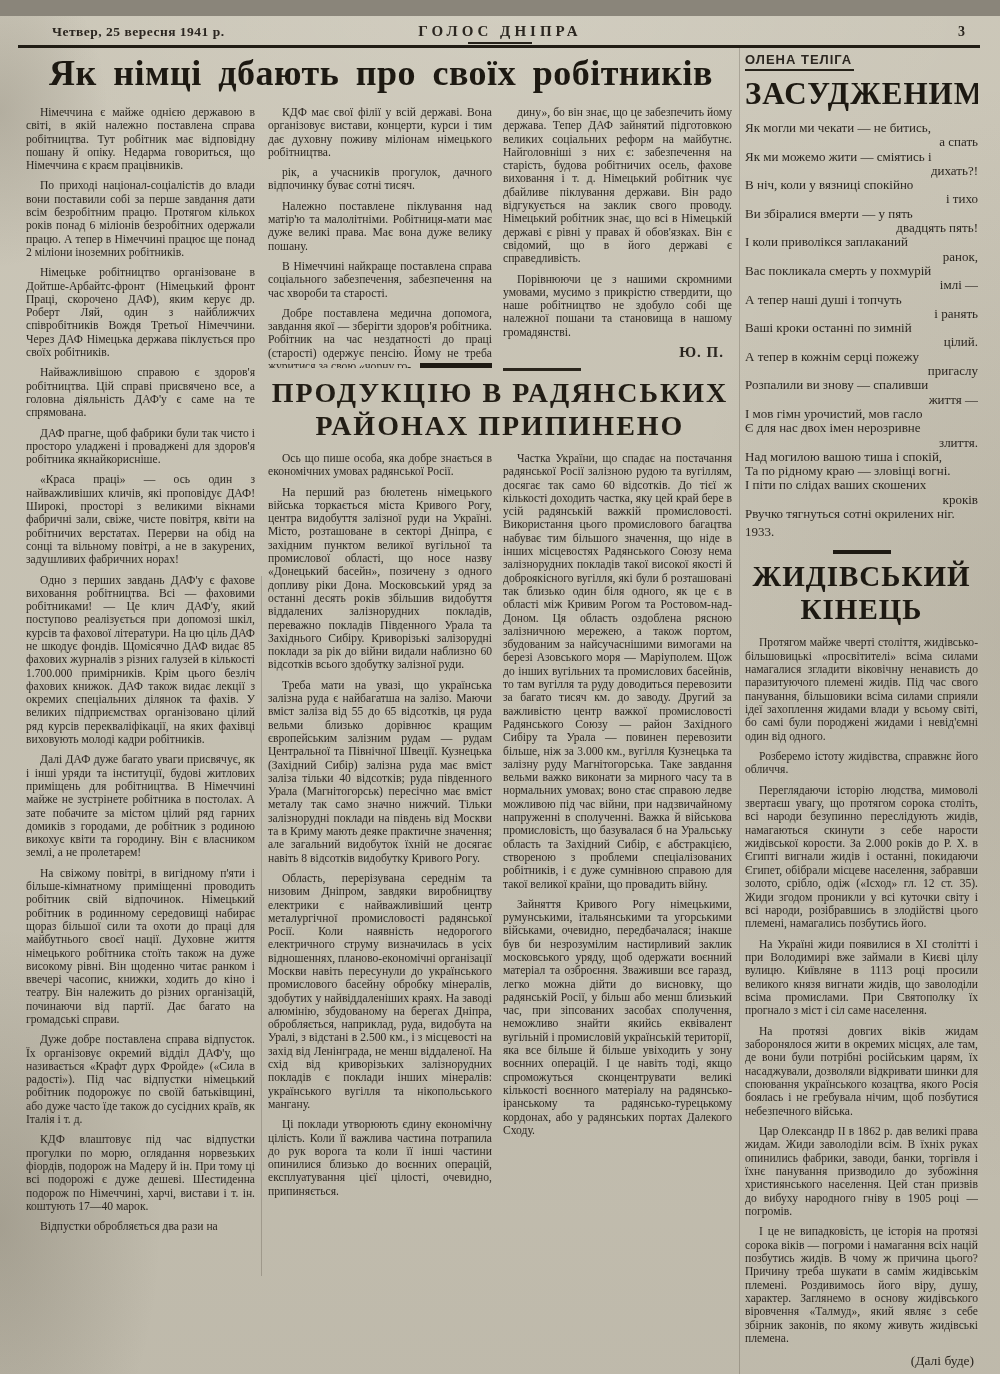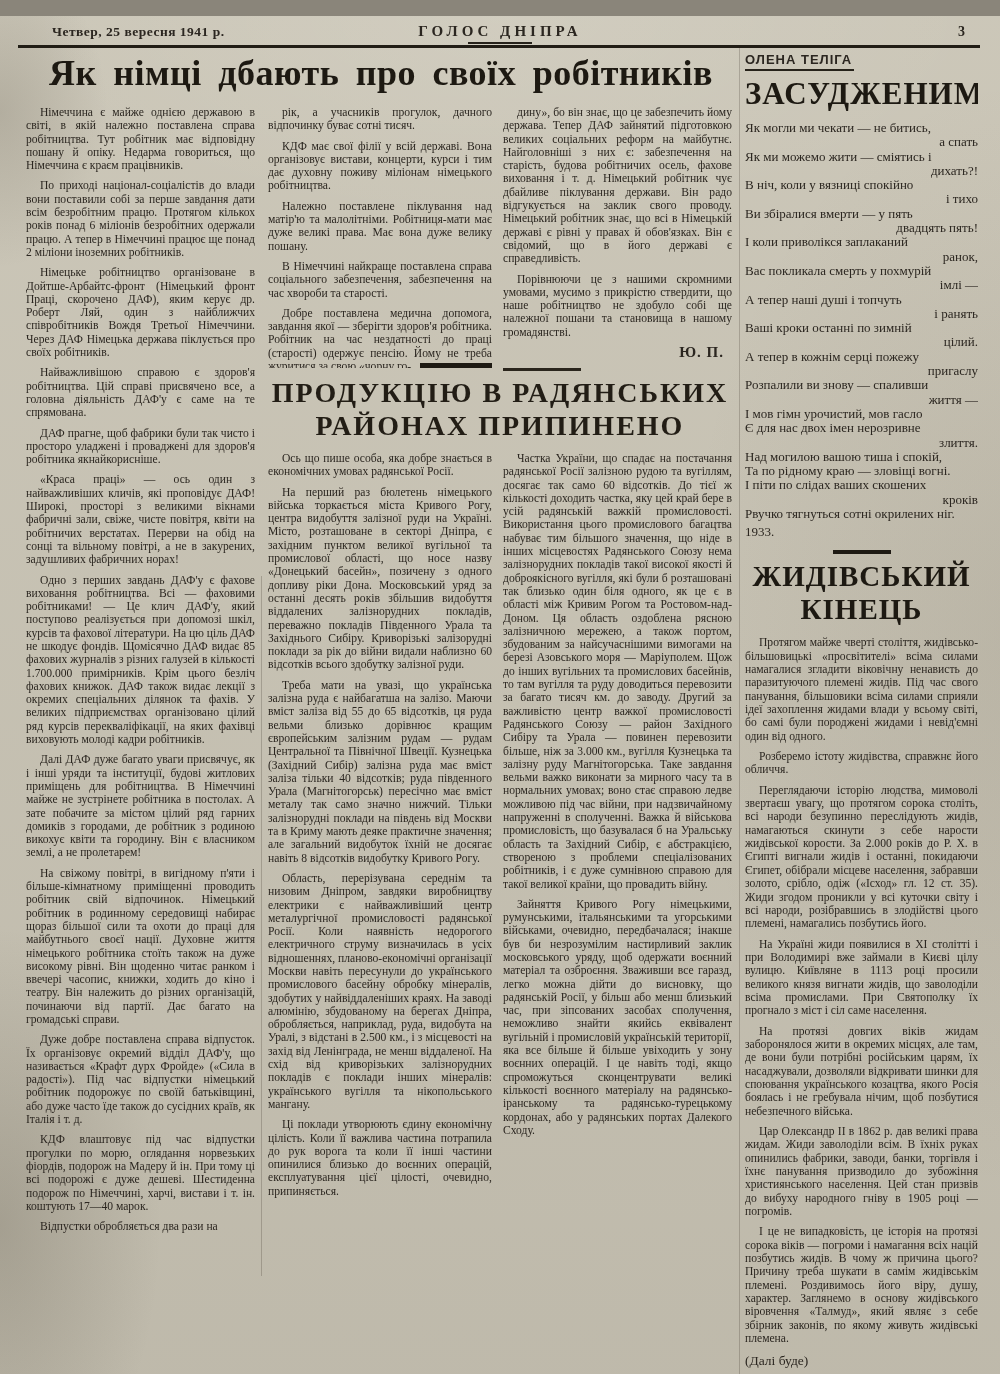--- a/index.html
+++ b/index.html
@@ -47,21 +47,21 @@
     font-size:13px;font-weight:bold;letter-spacing:1px;border-bottom:2px solid #26221a;padding:0 2px 2px 0;}
   .poem-title{text-align:center;font-size:31px;font-weight:bold;letter-spacing:1px;margin:5px 0 9px 0;color:#1d1912;}
   .poem{font-size:13px;line-height:14.3px;}
   .poem-line{margin:0;}
   .poem-main{white-space:nowrap;}
   .poem-cont{text-align:right;}
   .poem-year{font-size:13px;margin-top:3px;}
   .sec-divider{width:58px;height:4px;background:#1e1a13;margin:10px auto 6px auto;}
   .a3-headline{text-align:center;font-size:29px;font-weight:bold;letter-spacing:1px;margin:2px 0 10px 0;color:#1d1912;}
   .a3-body{font-size:11.6px;line-height:13.35px;text-align:justify;}
-  .tail-cont{text-align:left;font-size:13.5px;margin-top:2px;padding-right:4px;}
+  .tail-cont{text-align:right;font-size:13.5px;margin-top:2px;padding-right:4px;}
   .tail-sig{text-align:right;font-size:15px;font-weight:bold;letter-spacing:1.5px;padding-right:4px;margin-top:2px;}
   
   .vrule{width:1px;background:rgba(40,33,22,.22);}
   .vrule-main{left:739px;top:32px;height:1342px;}
   .vrule-12{left:261px;top:560px;height:700px;}
 </style>
 </head>
 <body>
 
 <div class="page">
@@ -82,22 +82,22 @@
       <p class="para">ДАФ прагне, щоб фабрики були так чисто і просторо уладжені і проваджені для здоров'я робітника якнайкорисніше.</p>
       <p class="para">«Краса праці» — ось один з найважливіших кличів, які проповідує ДАФ! Широкі, просторі з великими вікнами фабричні зали, свіже, чисте повітря, квіти на робітничих верстатах. Перерви на обід на сонці та вільному повітрі, а не в закурених, задушливих фабричних норах!</p>
       <p class="para">Одно з перших завдань ДАФ'у є фахове виховання робітництва. Всі — фаховими робітниками! — Це клич ДАФ'у, який поступово реалізується при допомозі шкіл, курсів та фахової літератури. На цю ціль ДАФ не шкодує фондів. Щомісячно ДАФ видає 85 фахових журналів з різних галузей в кількості 1.700.000 примірників. Крім цього безліч фахових книжок. ДАФ також видає лекції з окремих спеціальних ділянок та фахів. У великих підприємствах організовано цілий ряд курсів перекваліфікації, на яких фахівці виховують молоді кадри робітників.</p>
       <p class="para">Далі ДАФ дуже багато уваги присвячує, як і інші уряди та інституції, будові житлових приміщень для робітництва. В Німеччині майже не зустрінете робітника в постолах. А зате побачите за містом цілий ряд гарних домиків з городами, де робітник з родиною викохує квіти та городину. Він є власником землі, а не пролетарем!</p>
       <p class="para">На свіжому повітрі, в вигідному п'яти і більше-кімнатному приміщенні проводить робітник свій відпочинок. Німецький робітник в родинному середовищі набирає щораз більшої сили та охоти до праці для майбутнього своєї нації. Духовне життя німецького робітника стоїть також на дуже високому рівні. Він щоденно читає ранком і ввечері часопис, книжки, ходить до кіно і театру. Він належить до різних організацій, починаючи від партії. Дає багато на громадські справи.</p>
       <p class="para">Дуже добре поставлена справа відпусток. Їх організовує окремий відділ ДАФ'у, що називається «Крафт дурх Фройде» («Сила в радості»). Під час відпустки німецький робітник подорожує по своїй батьківщині, або дуже часто їде також до сусідних країв, як Італія і т. д.</p>
       <p class="para">КДФ влаштовує під час відпустки прогулки по морю, оглядання норвезьких фіордів, подорож на Мадеру й ін. При тому ці всі подорожі є дуже дешеві. Шестиденна подорож по Німеччині, харчі, вистави і т. ін. коштують 17—40 марок.</p>
       <p class="para">Відпустки обробляється два рази на</p>
     </div>
   <div class="abs bodytext col2">
+      <p class="para">КДФ має свої філії у всій державі. Вона організовує вистави, концерти, курси і тим дає духовну поживу міліонам німецького робітництва.</p>
       <p class="para">рік, а учасників прогулок, дачного відпочинку буває сотні тисяч.</p>
-      <p class="para">КДФ має свої філії у всій державі. Вона організовує вистави, концерти, курси і тим дає духовну поживу міліонам німецького робітництва.</p>
       <p class="para">Належно поставлене піклування над матір'ю та малолітніми. Робітниця-мати має дуже великі права. Має вона дуже велику пошану.</p>
       <p class="para">В Німеччині найкраще поставлена справа соціального забезпечення, забезпечення на час хвороби та старості.</p>
       <p class="para">Добре поставлена медична допомога, завдання якої — зберігти здоров'я робітника. Робітник на час нездатності до праці (старості) одержує пенсію. Йому не треба журитися за свою «чорну го-</p>
     </div>
   <div class="abs bodytext col3">
     <div>
         <p class="para">дину», бо він знає, що це забезпечить йому держава. Тепер ДАФ зайнятий підготовкою великих соціальних реформ на майбутнє. Найголовніші з них є: забезпечення на старість, будова робітничих осель, фахове виховання і т. д. Німецький робітник чує дбайливе піклування держави. Він радо відгукується на заклик свого проводу. Німецький робітник знає, що всі в Німецькій державі є рівні у правах й обов'язках. Він є свідомий, що в його державі є справедливість.</p>
         <p class="para">Порівнюючи це з нашими скромними умовами, мусимо з прикрістю ствердити, що наше робітництво не здобуло собі ще належної пошани та становища в нашому громадянстві.</p>
       </div>
     <div class="sig-yup">Ю. П.</div>

